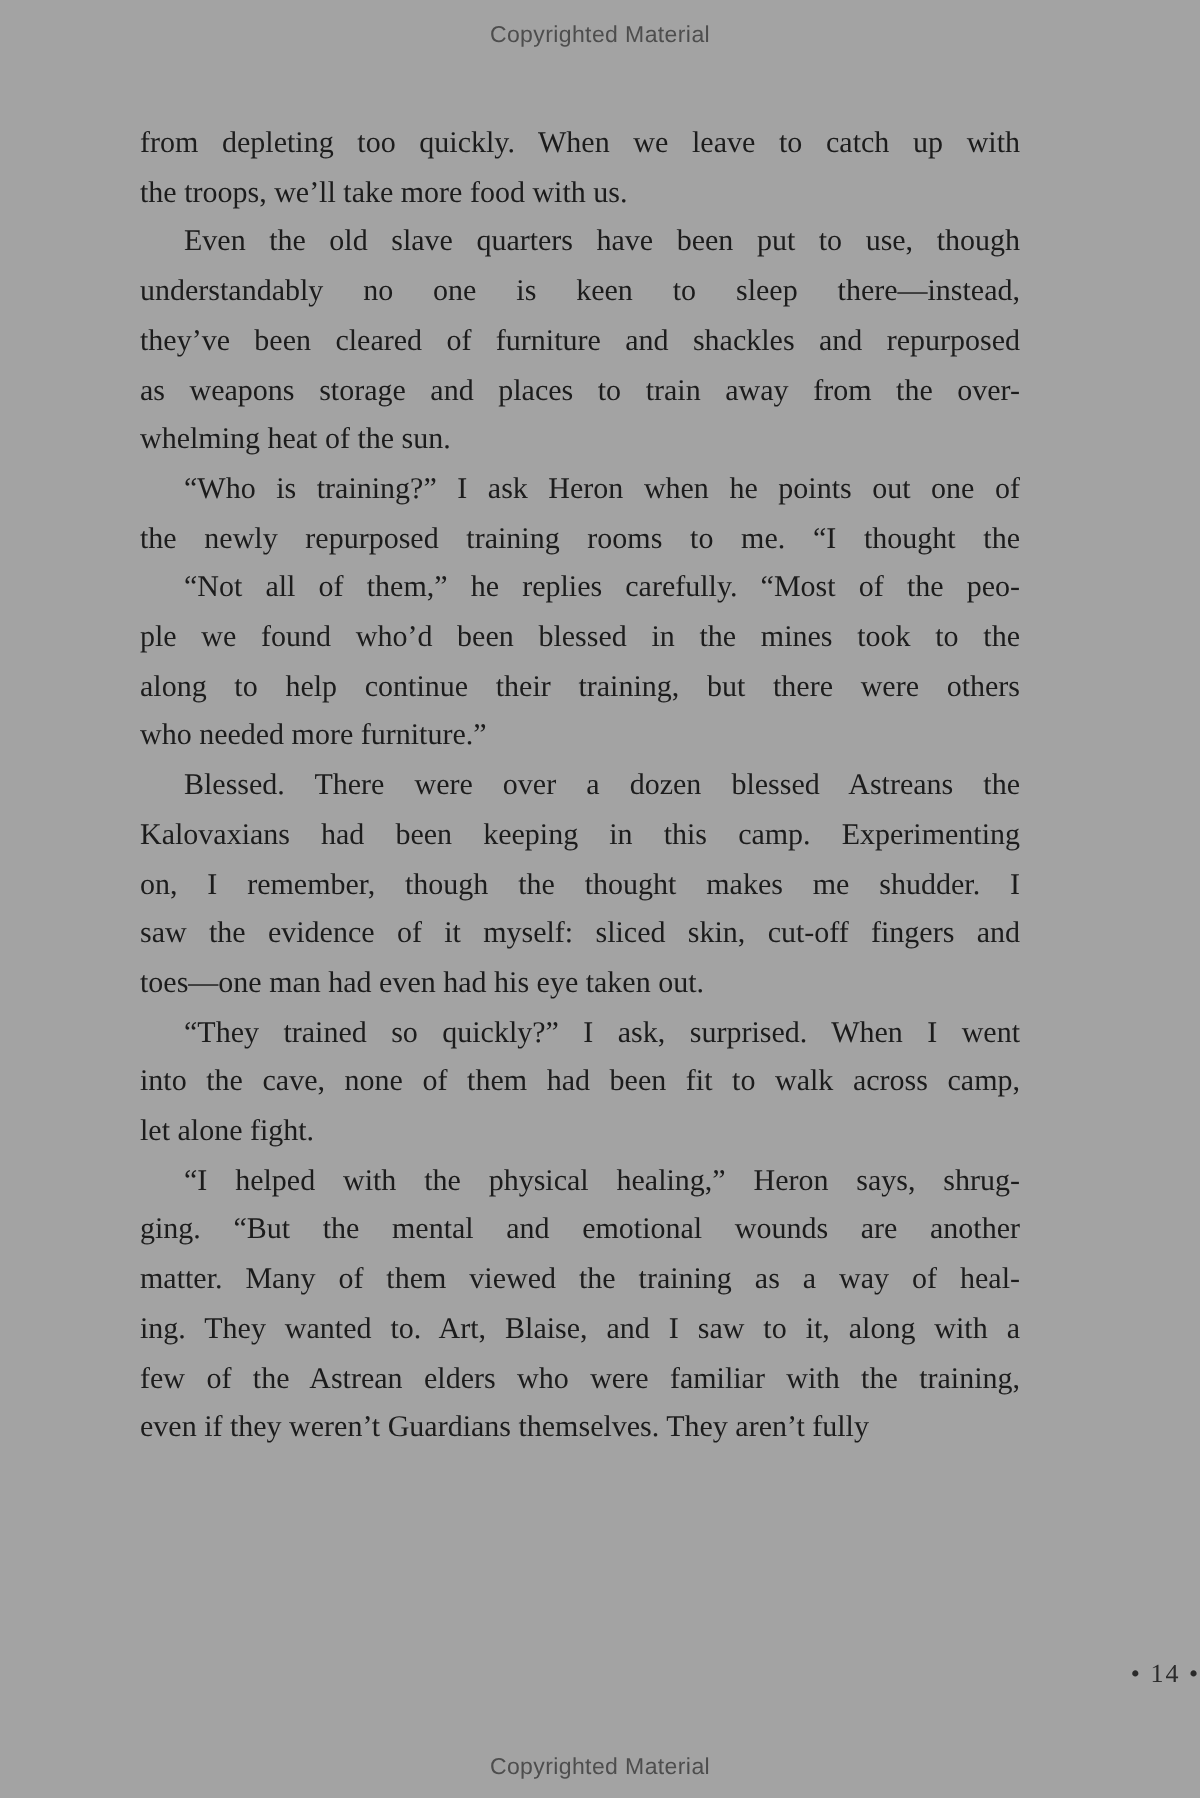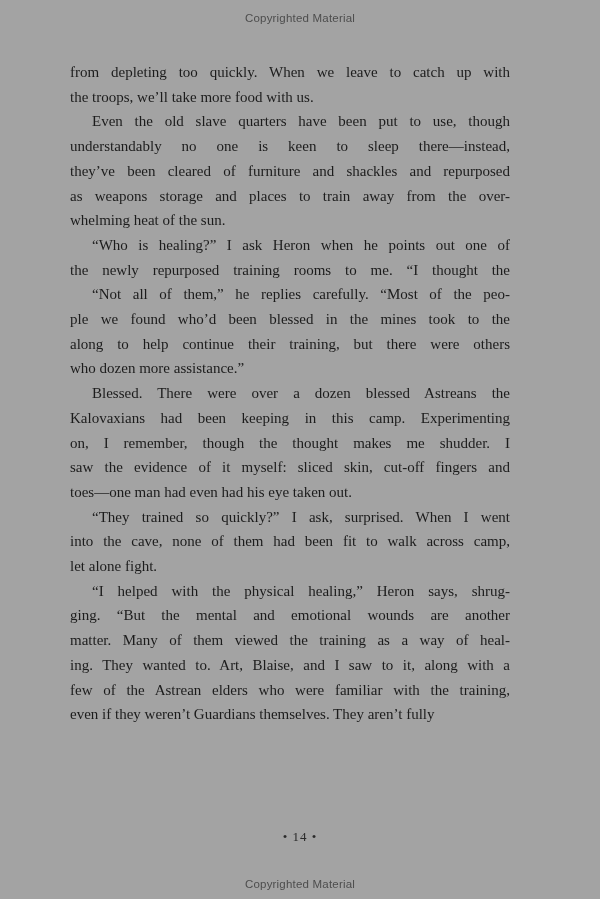--- a/index.html
+++ b/index.html
@@ -49,21 +49,21 @@
     text-align-last: left;
   }
   .line.indent {
     text-indent: 22px;
   }
   .page-number {
     position: absolute;
     top: 829px;
     left: 0;
     width: 100%;
-    text-align: center;
+    text-align: right;
     font-size: 13px;
     color: #2a2a2a;
     letter-spacing: 1px;
   }
 </style>
 </head>
 <body>
 
 <div class="page">
   <div class="notice top">Copyrighted Material</div>
@@ -74,28 +74,28 @@
         <div class="line last">the troops, we’ll take more food with us.</div>
       </div>
       <div class="paragraph">
         <div class="line indent">Even the old slave quarters have been put to use, though</div>
         <div class="line">understandably no one is keen to sleep there—instead,</div>
         <div class="line">they’ve been cleared of furniture and shackles and repurposed</div>
         <div class="line">as weapons storage and places to train away from the over-</div>
         <div class="line last">whelming heat of the sun.</div>
       </div>
       <div class="paragraph">
-        <div class="line indent">“Who is healing?” I ask Heron when he points out one of</div>
+        <div class="line indent">“Who is training?” I ask Heron when he points out one of</div>
         <div class="line">the newly repurposed training rooms to me. “I thought the</div>
       </div>
       <div class="paragraph">
         <div class="line indent">“Not all of them,” he replies carefully. “Most of the peo-</div>
         <div class="line">ple we found who’d been blessed in the mines took to the</div>
         <div class="line">along to help continue their training, but there were others</div>
-        <div class="line last">who dozen more assistance.”</div>
+        <div class="line last">who needed more furniture.”</div>
       </div>
       <div class="paragraph">
         <div class="line indent">Blessed. There were over a dozen blessed Astreans the</div>
         <div class="line">Kalovaxians had been keeping in this camp. Experimenting</div>
         <div class="line">on, I remember, though the thought makes me shudder. I</div>
         <div class="line">saw the evidence of it myself: sliced skin, cut-off fingers and</div>
         <div class="line last">toes—one man had even had his eye taken out.</div>
       </div>
       <div class="paragraph">
         <div class="line indent">“They trained so quickly?” I ask, surprised. When I went</div>

